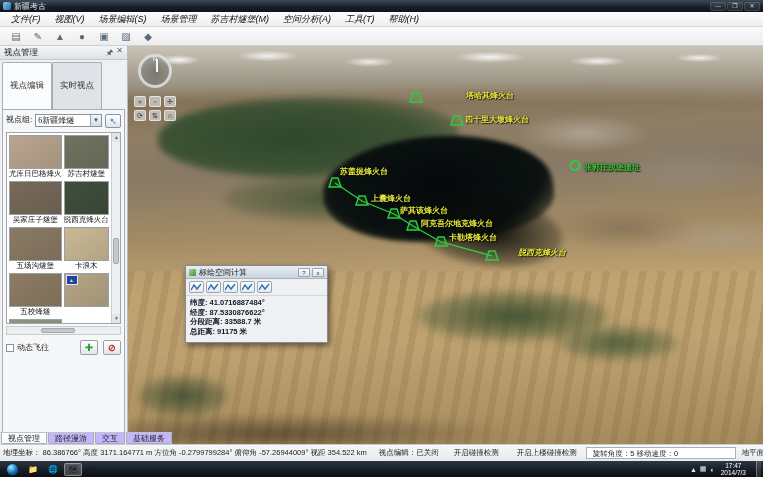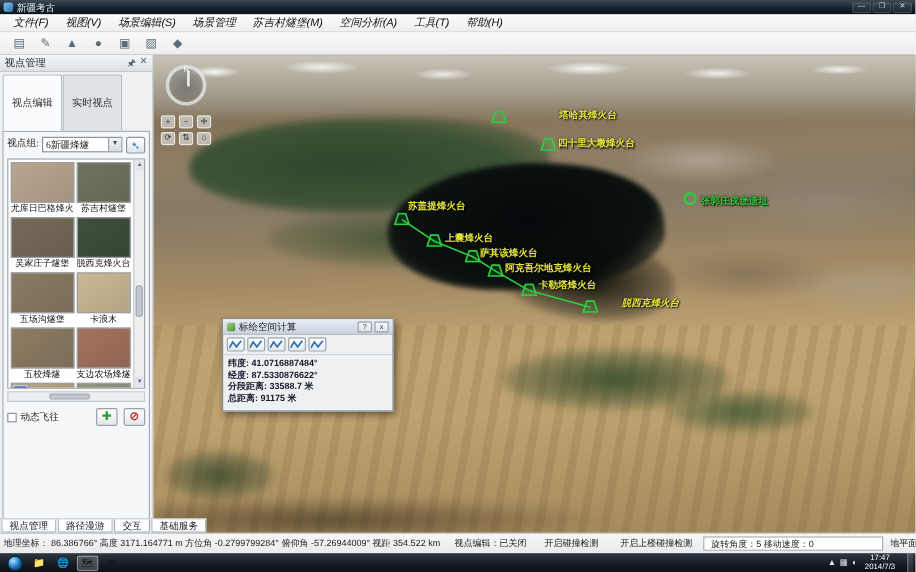--- a/index.html
+++ b/index.html
@@ -46,21 +46,21 @@
   .hscroll .hthumb { position:absolute; left:30%; top:1px; height:5px; width:34px; background:#c2c8ce; border:1px solid #a2a8ae; border-radius:2px; }
   .dock-bottom { display:flex; align-items:center; margin-top:5px; gap:3px; }
   .checkbox { width:8px; height:8px; border:1px solid #8c949c; background:#fff; }
   .cb-label { font-size:8px; }
   .add-btn,.del-btn { margin-left:auto; width:18px; height:15px; border:1px solid #9aa0a6; border-radius:2px; background:linear-gradient(#ffffff,#e2e6ea); text-align:center; line-height:13px; font-size:10px; font-weight:bold; }
   .add-btn { color:#2aa12a; }
   .del-btn { margin-left:2px; color:#cc2222; }
 
   
   .bottom-tabs { position:absolute; left:0; top:432px; width:172px; height:12px; background:#e8eaec; display:flex; gap:1px; padding-left:1px; border-top:1px solid #c0c4c8; z-index:6; }
-  .btab { padding:0 6px; font-size:8px; line-height:11px; border:1px solid #a8aeb4; border-top:none; background:#ffffff; color:#222; border-radius:0 0 2px 2px; }
+  .btab { padding:0 6px; font-size:8px; line-height:11px; border:1px solid #a8aeb4; border-top:none; background:#c4b5fd; color:#222; border-radius:0 0 2px 2px; }
   .btab.active { background:#fbfcfd; }
 
   .statusbar { position:absolute; left:0; top:444px; width:763px; height:17px; background:linear-gradient(#f6f7f8,#e8eaec); border-top:1px solid #c8ccd0; display:flex; align-items:center; font-size:7.5px; color:#222; padding:0 3px; gap:6px; z-index:6; }
   .sb-seg { white-space:nowrap; }
   .sb-sep { width:1px; height:11px; background:#c4c8cc; box-shadow:1px 0 0 #fff; }
   .sb-btn { white-space:nowrap; padding:0 3px; }
   .sb-box { background:#fff; border:1px solid #aab0b6; padding:0 6px; height:12px; line-height:11px; min-width:150px; }
 
   .taskbar { position:absolute; left:0; top:461px; width:763px; height:16px; background:linear-gradient(180deg,#2e3742 0%,#151b23 60%,#0b0f15 100%); display:flex; align-items:center; padding:0 2px; z-index:8; }
   .orb { width:13px; height:13px; border-radius:50%; margin:0 4px; background:radial-gradient(circle at 35% 30%, #aee8ff 0%, #3f9fe0 35%, #1c5f9e 60%, #0d3a66 100%); border:1px solid #0a2a44; }
@@ -214,24 +214,20 @@
           </div>
           <div class="thumb">
             <div class="thumb-img" style="background: linear-gradient(145deg, rgb(201, 184, 148) 0%, rgba(0, 0, 0, 0.133) 120%), rgb(201, 184, 148);"></div>
             <div class="thumb-label">卡浪木</div>
           </div>
           <div class="thumb">
             <div class="thumb-img" style="background: linear-gradient(145deg, rgb(141, 123, 98) 0%, rgba(0, 0, 0, 0.133) 120%), rgb(141, 123, 98);"></div>
             <div class="thumb-label">五校烽燧</div>
           </div>
           <div class="thumb">
-            <div class="thumb-img" style="background: linear-gradient(145deg, rgb(162, 114, 94) 0%, rgba(0, 0, 0, 0.133) 120%), rgb(162, 114, 94);"></div>
-            <div class="thumb-label">支边农场烽燧</div>
-          </div>
-          <div class="thumb">
             <div class="thumb-img" style="background: linear-gradient(145deg, rgb(181, 165, 134) 0%, rgba(0, 0, 0, 0.133) 120%), rgb(181, 165, 134);">
               <div class="thumb-badge">▲</div>
             </div>
           </div>
           <div class="thumb">
             <div class="thumb-img" style="background: linear-gradient(145deg, rgb(143, 149, 127) 0%, rgba(0, 0, 0, 0.133) 120%), rgb(143, 149, 127);"></div>
           </div>
         </div>
       <div class="vscroll">
         <span class="varr" style="top:0">▲</span>

